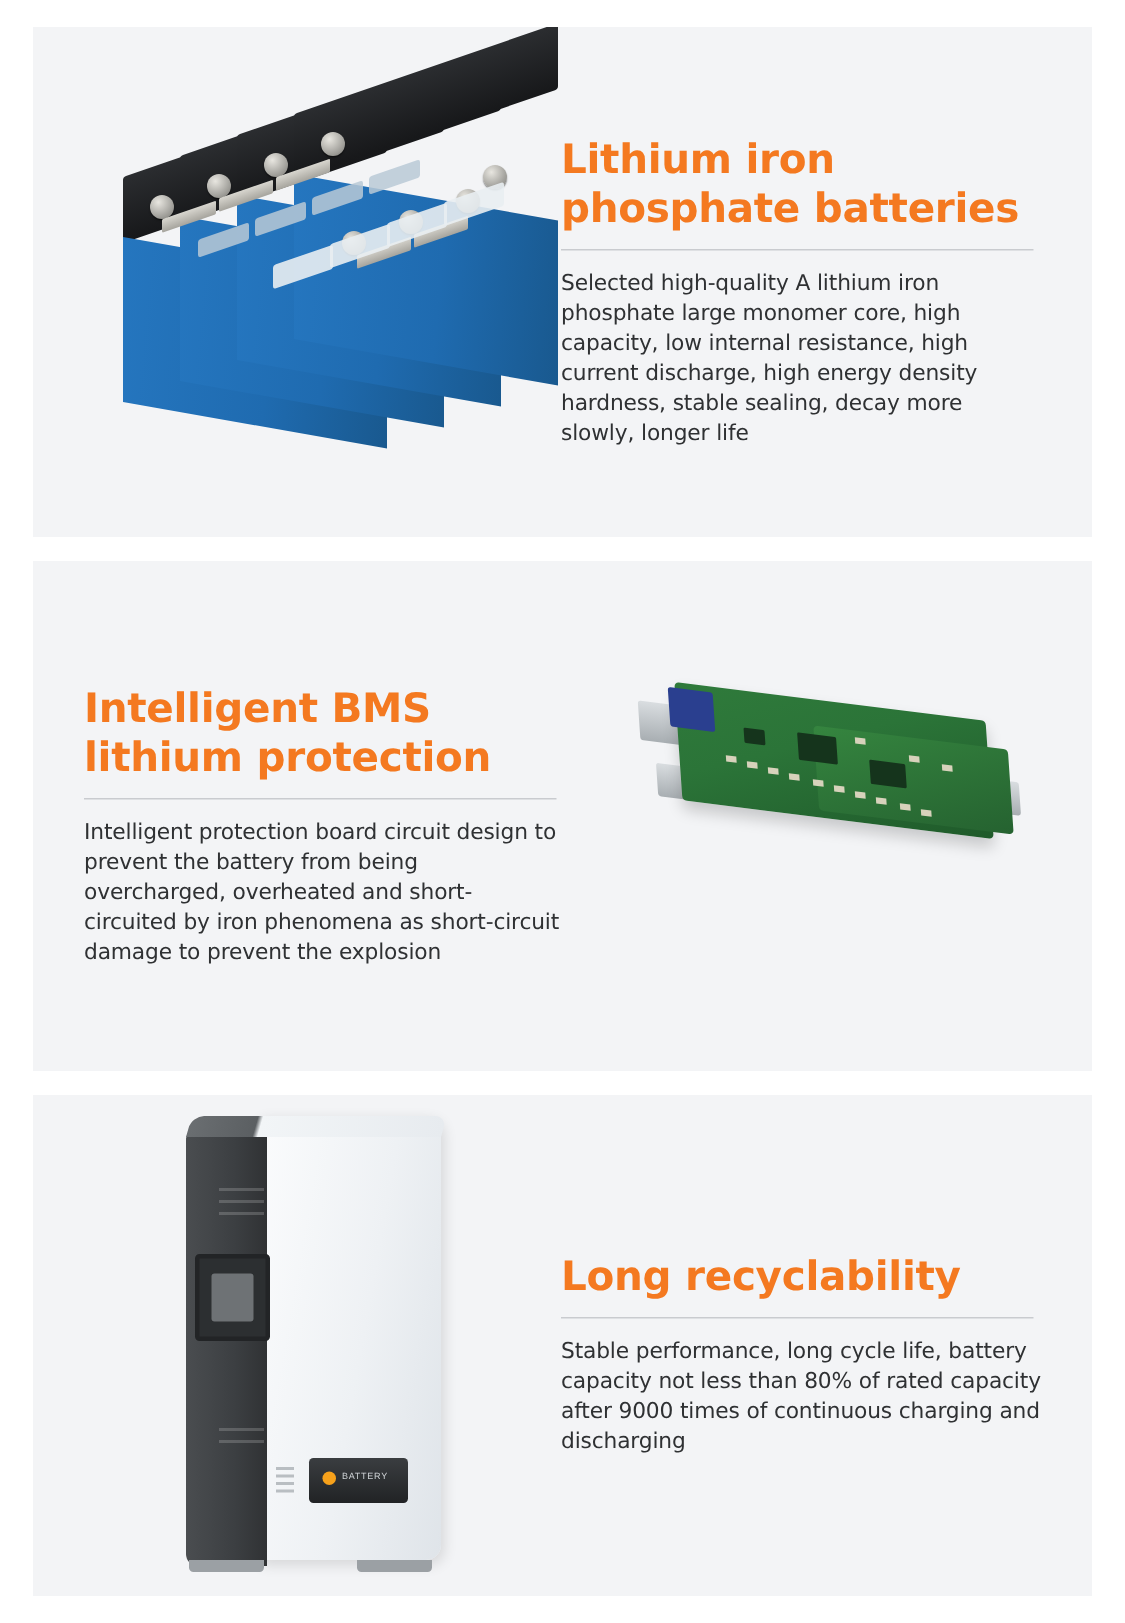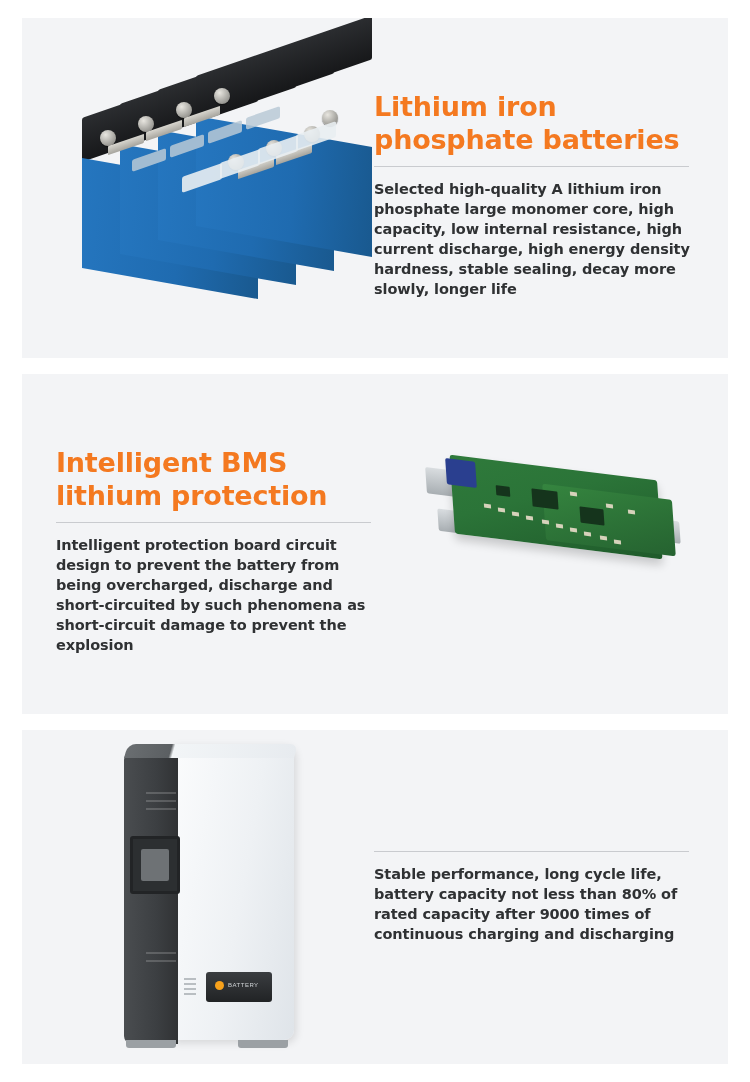--- a/index.html
+++ b/index.html
@@ -64,21 +64,21 @@
   }
   .rule {
     height: 1px;
     background: #c9cbcf;
     margin: 0 0 12px 0;
     width: 315px;
   }
   p.body {
     margin: 0;
     font-family: "DejaVu Sans", sans-serif;
-    font-weight: bold;
+    font-weight: normal;
     font-size: 14.5px;
     line-height: 20px;
     color: #2f3133;
     letter-spacing: -0.1px;
     width: 320px;
   }
 
   
   .cells {
     position: absolute;
@@ -364,21 +364,21 @@
           <div class="smd" style="left:190px; top:94px; width:7px; height:4px;"></div>
           <div class="smd" style="left:146px; top:46px; width:7px; height:4px;"></div>
           <div class="smd" style="left:182px; top:58px; width:7px; height:4px;"></div>
           <div class="smd" style="left:204px; top:64px; width:7px; height:4px;"></div>
         </div>
       </div>
 
       <div class="txt-col">
         <h2 class="heading">Intelligent BMS lithium protection</h2>
         <div class="rule"></div>
-        <p class="body">Intelligent protection board circuit design to prevent the battery from being overcharged, discharge and short-circuited by such phenomena as short-circuit damage to prevent the explosion</p>
+        <p class="body">Intelligent protection board circuit design to prevent the battery from being overcharged, overheated and short-circuited by iron phenomena as short-circuit damage to prevent the explosion</p>
       </div>
 
     </div>
   </div>
 
   <div class="section" id="section-3">
     <div class="sec-inner">
 
       <div class="img-col">
         <div class="wallbat">
@@ -404,20 +404,21 @@
             <span class="dot"></span>
             <span class="txt">BATTERY</span>
           </div>
 
           <div class="wb-foot" style="left:16px; width:50px;"></div>
           <div class="wb-foot" style="left:128px; width:50px;"></div>
         </div>
       </div>
 
       <div class="txt-col">
+        <h2 class="heading">Long recyclability</h2>
         <div class="rule"></div>
         <p class="body">Stable performance, long cycle life, battery capacity not less than 80% of rated capacity after 9000 times of continuous charging and discharging</p>
       </div>
 
     </div>
   </div>
 
 </div>
 
 </body></html>

